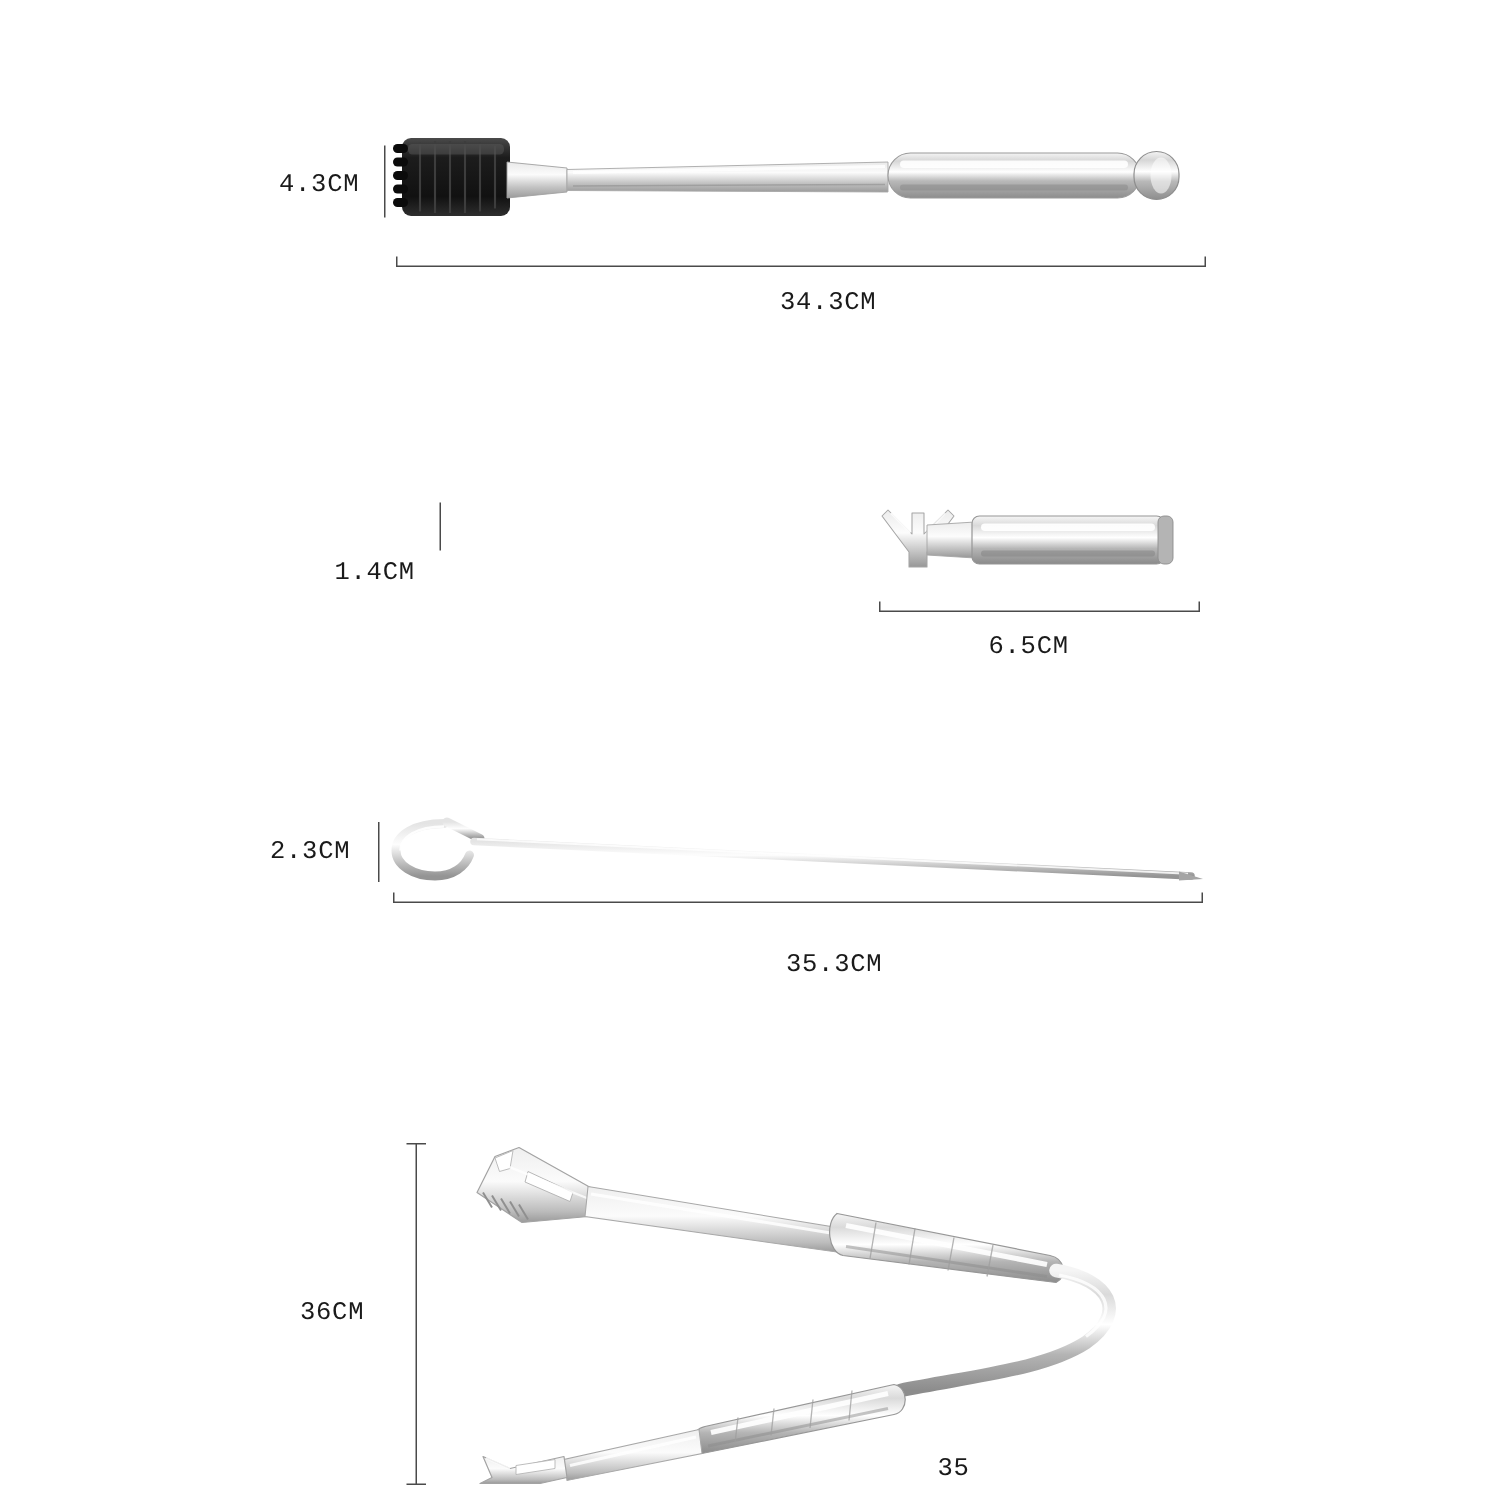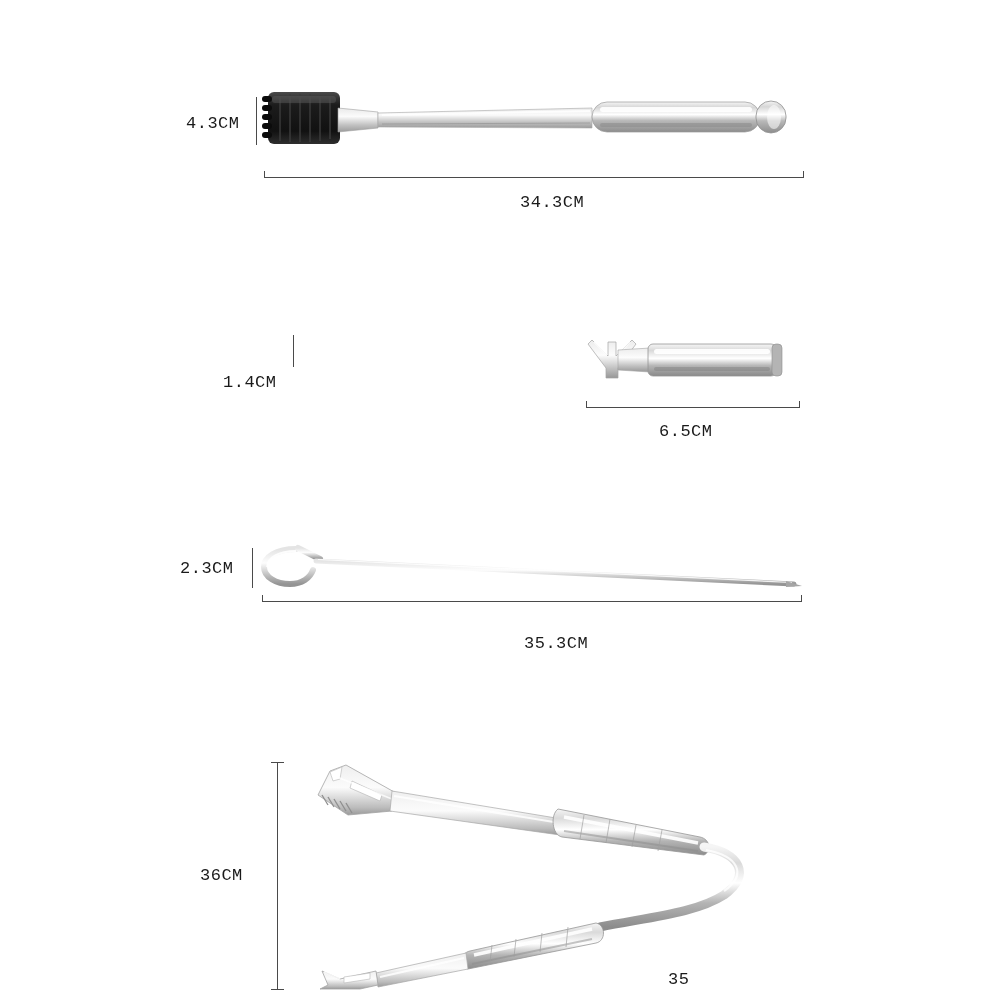--- a/index.html
+++ b/index.html
@@ -268,15 +268,15 @@
         <path d="M40,224 L24,217" stroke="#ffffff" stroke-width="1.4" opacity="0.8"></path>
       </g>
     </svg>
   </div>
 
   <div class="tick-v" style="left:277px; top:762px; height:228px;"></div>
   <div class="cap" style="left:271px; top:762px; width:13px; height:1px;"></div>
   <div class="cap" style="left:271px; top:989px; width:13px; height:1px;"></div>
   <div class="dim-label" style="left:200px; top:866px;">36CM</div>
 
-  <div class="dim-label" style="left:668px; top:970px;">35</div>
+  <div class="dim-label" style="left:625px; top:970px;">35</div>
 
 </div>
 
 </body></html>

